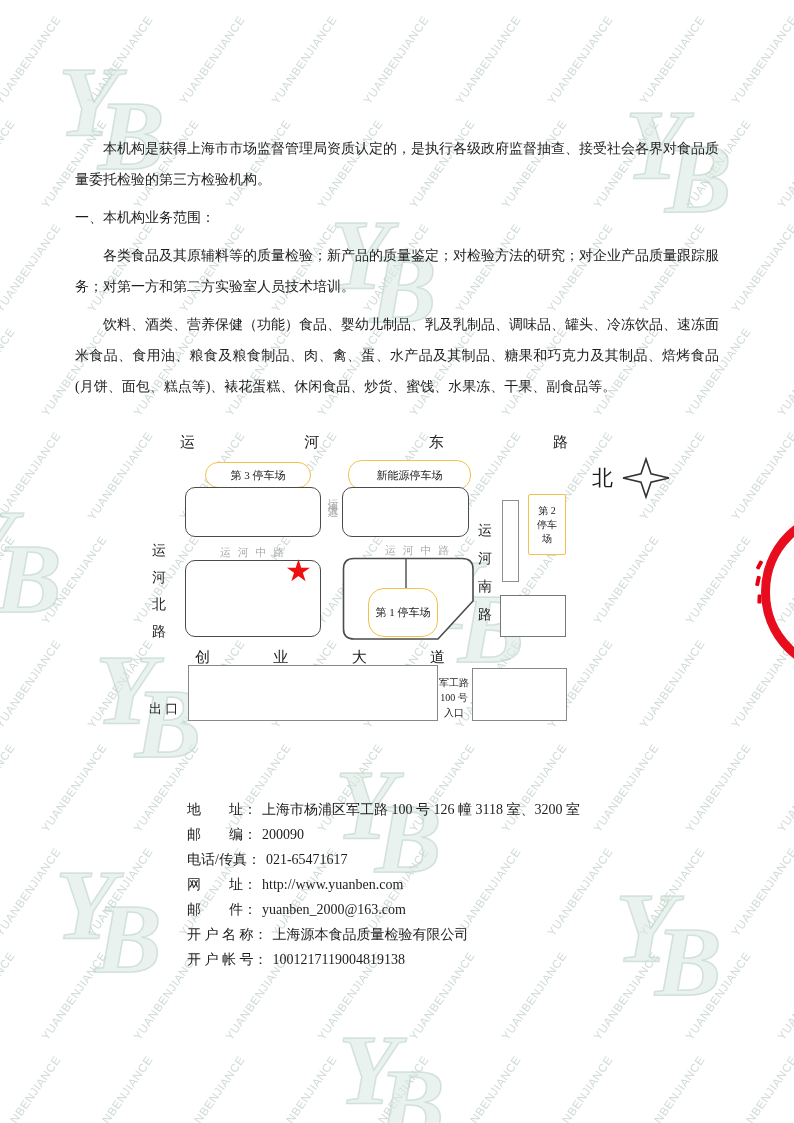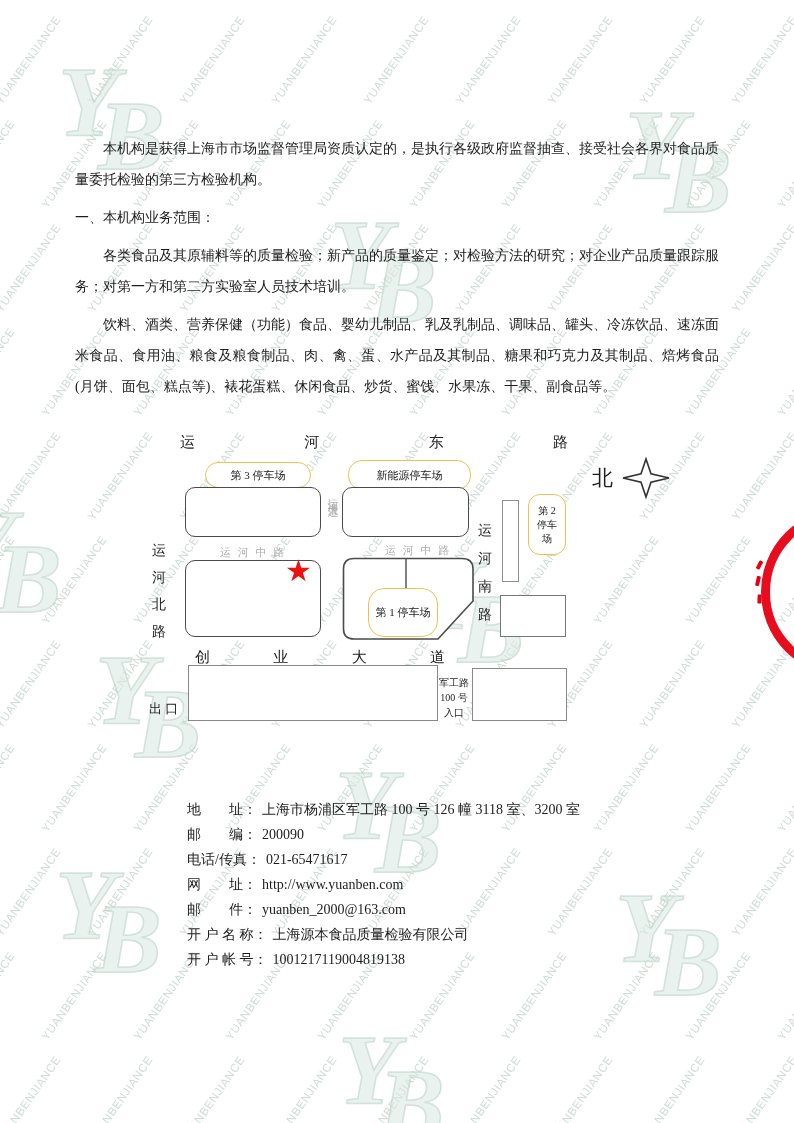--- a/index.html
+++ b/index.html
@@ -285,21 +285,21 @@
 
     <div class="abs v-road" style="left:478px; top:522px; gap:10px;">
       <span>运</span>
       <span>河</span>
       <span>南</span>
       <span>路</span>
     </div>
 
     <div class="abs rect-lt" style="left:502px; top:500px; width:15px; height:80px;"></div>
 
-    <div class="abs park" style="left:528px; top:494px; width:36px; height:59px; border-radius:12px; flex-direction:column; font-size:10px; line-height:14px;">
+    <div class="abs park" style="left:528px; top:494px; width:36px; height:59px; border-radius:2px; flex-direction:column; font-size:10px; line-height:14px;">
       <span>第 2</span>
       <span>停车</span>
       <span>场</span>
     </div>
 
     <div class="abs rect-lt" style="left:500px; top:595px; width:64px; height:40px; border-color:#777;"></div>
 
     <div class="abs road-row" style="left:195px; top:648px; width:250px;">
       <span>创</span>
       <span>业</span>

